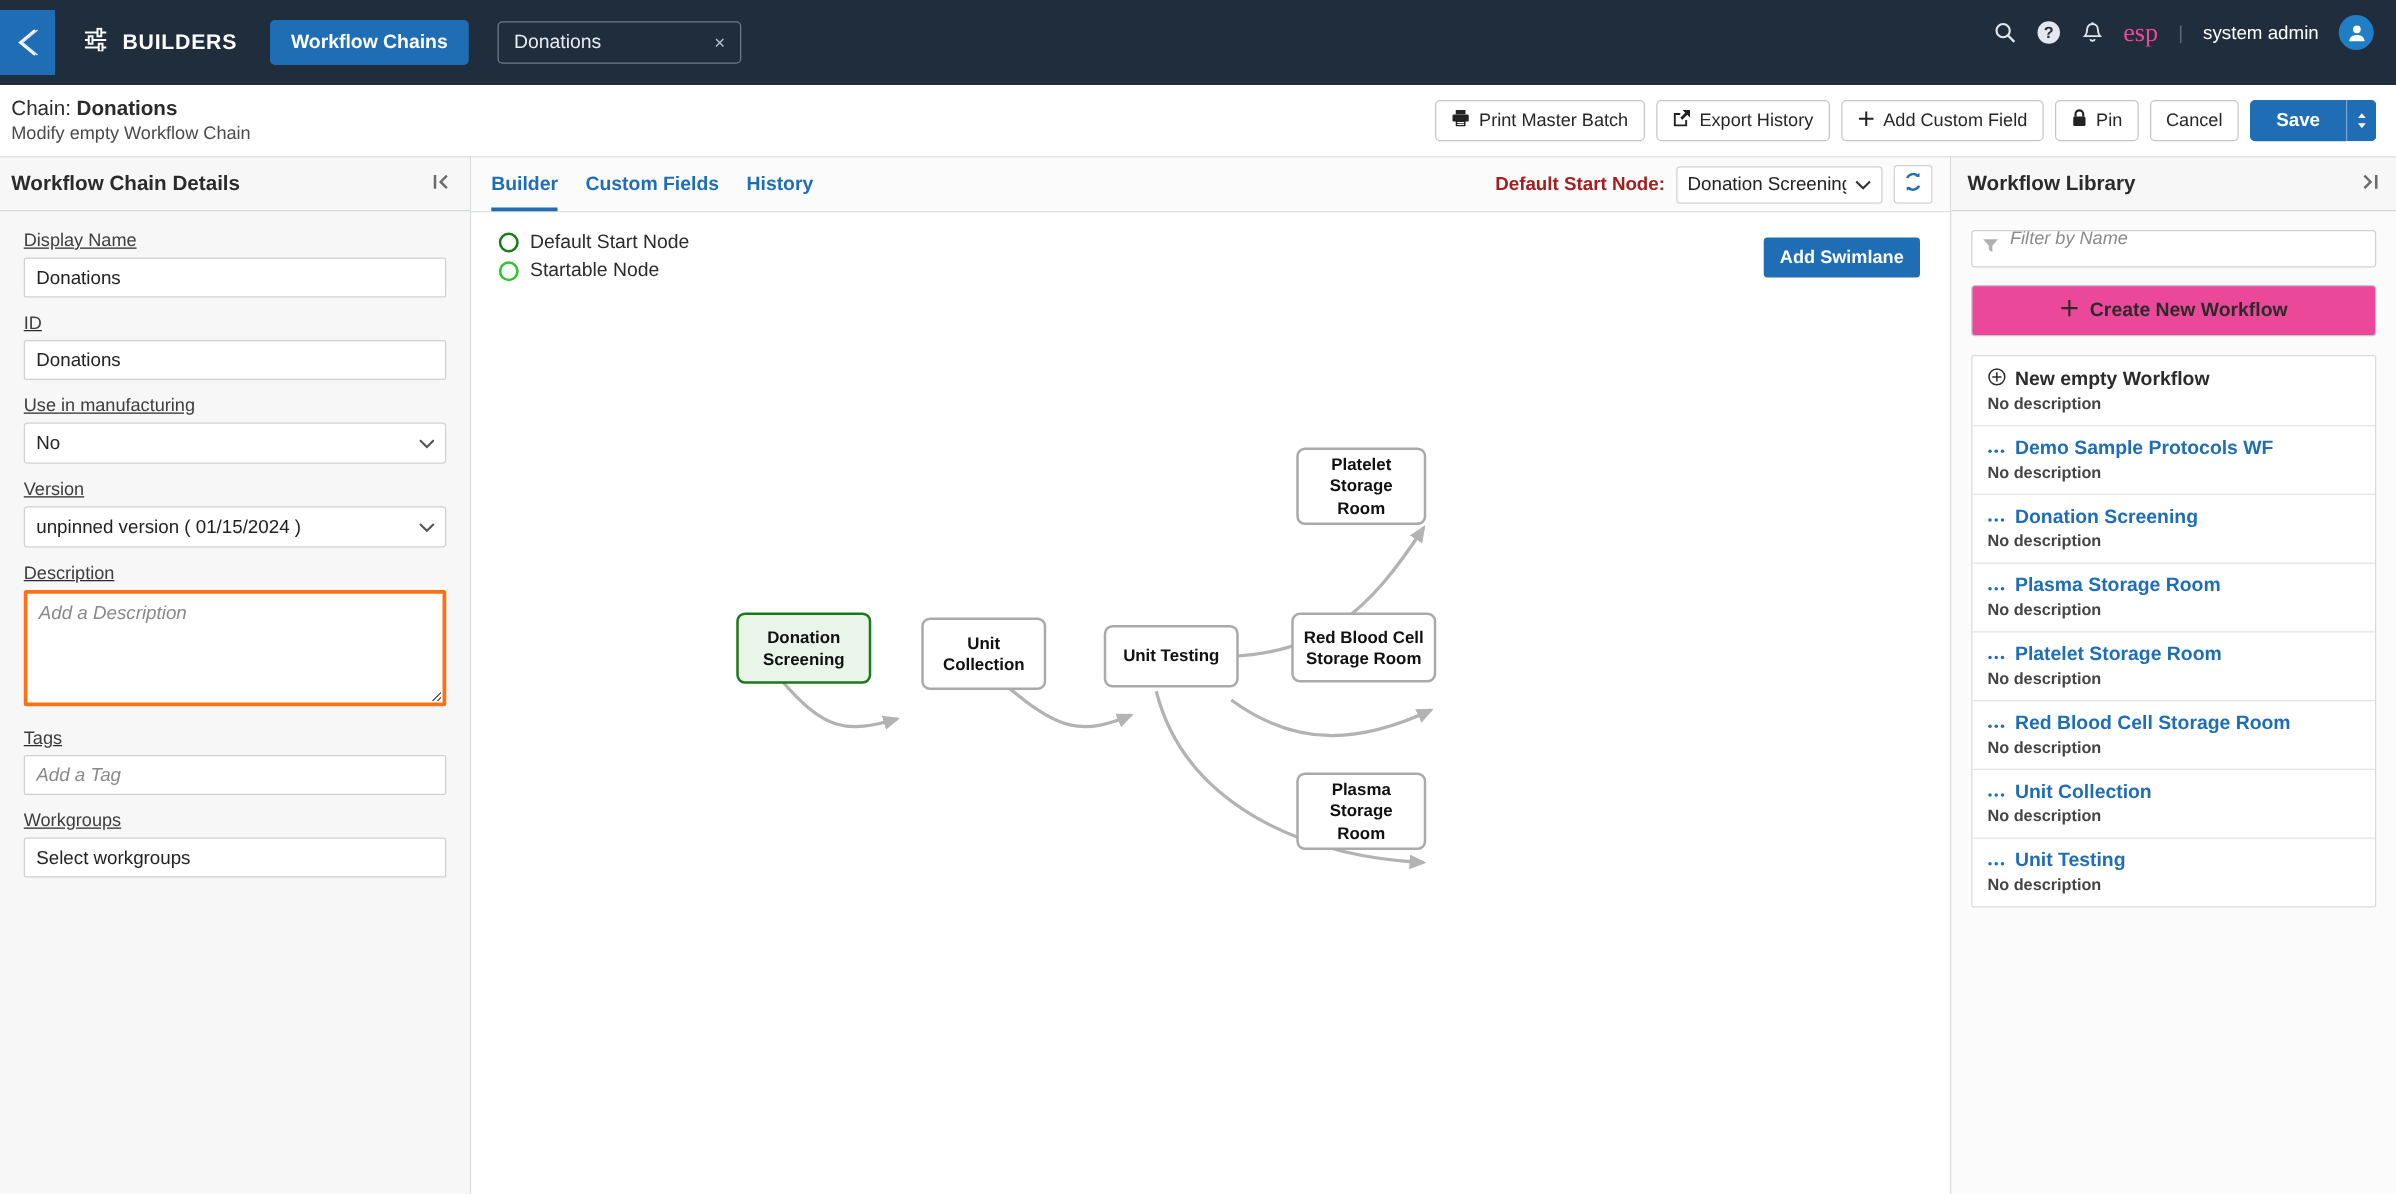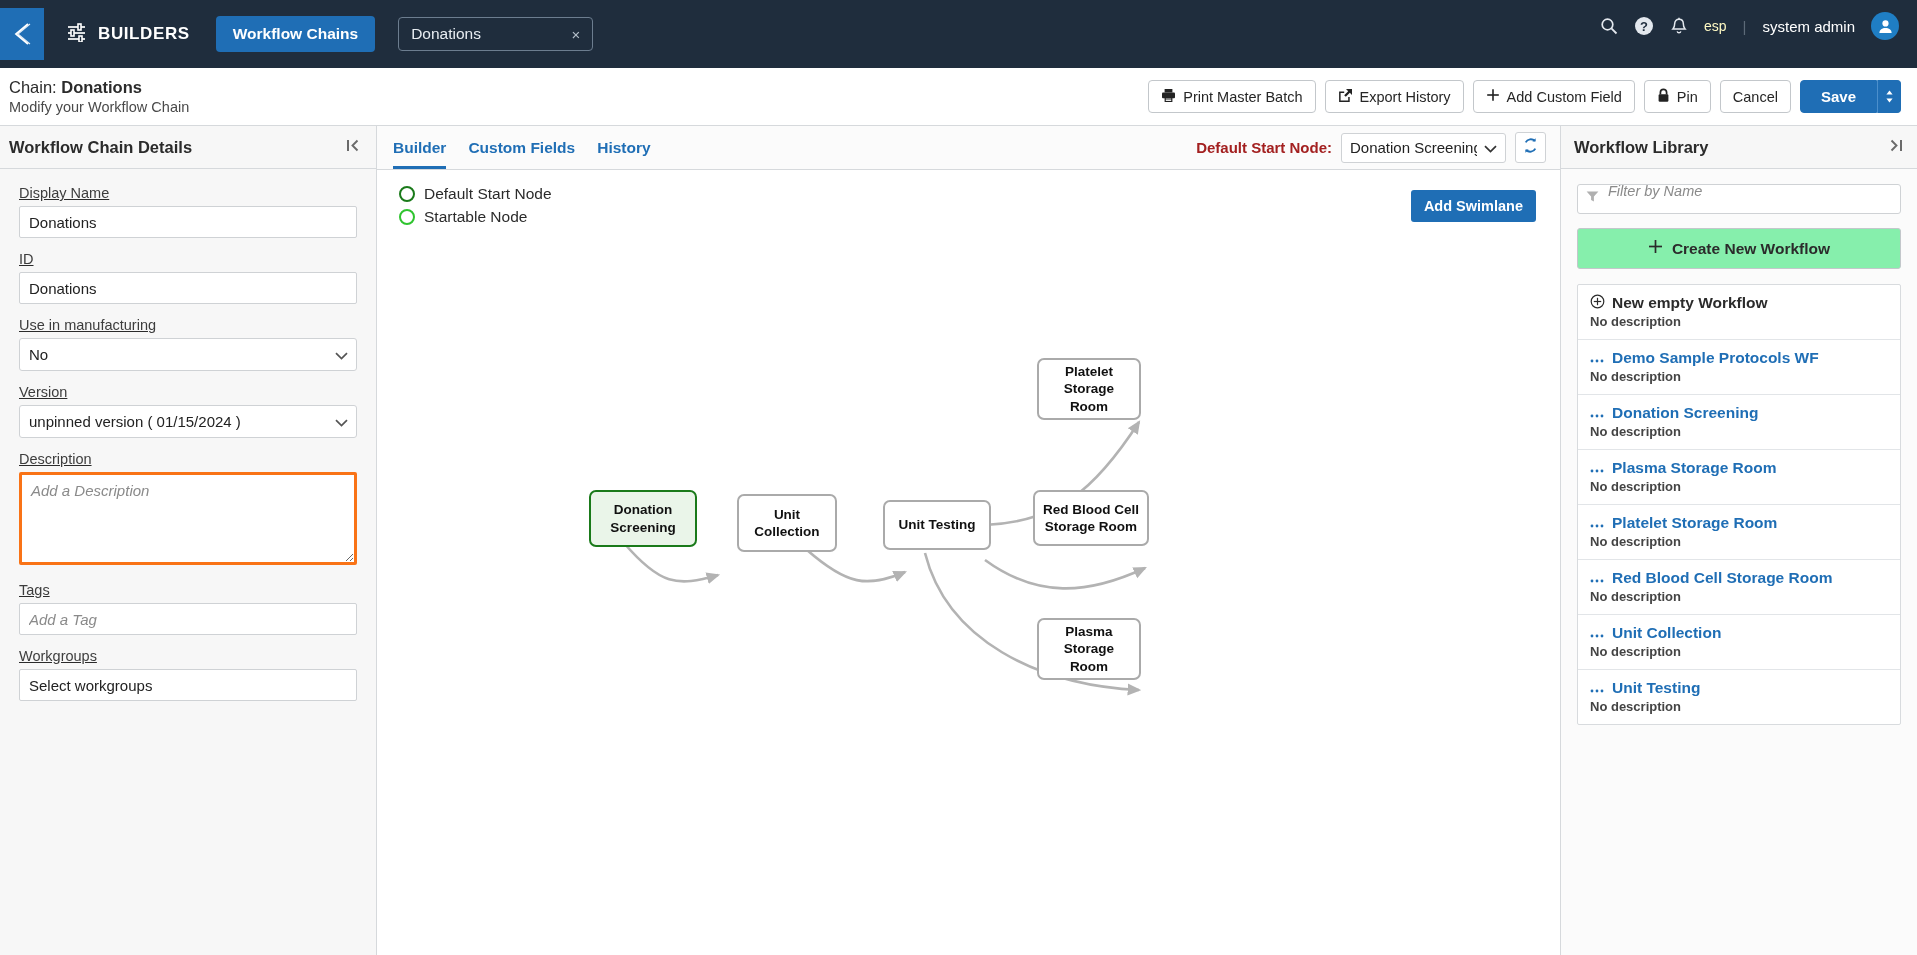--- a/index.html
+++ b/index.html
@@ -34,21 +34,21 @@
     display:flex; align-items:center; padding:0 12px; min-width:195px;
     justify-content:space-between; cursor:pointer;
   }
   .tab-chip .t { color:#e8edf2; font-size:15.5px; }
   .tab-chip .x { color:#b5c0cb; font-size:15px; margin-left:18px; cursor:pointer; }
   .topbar-right {
     position:absolute; right:18px; top:0; height:52px; display:flex;
     align-items:center; gap:16px;
   }
   .tb-icon { color:#e3e8ee; display:flex; align-items:center; cursor:pointer; }
-  .esp { color:#fef9c3; font-size:14px; }
+  .esp { color:#ec4899; font-size:21px;font-family:Liberation Serif, serif; }
   .divider-v { color:#5c6a78; font-size:15px; }
   .sysadmin { color:#ffffff; font-size:15px; }
   .avatar {
     width:28px; height:28px; border-radius:50%; background:#1f7ec4;
     display:flex; align-items:center; justify-content:center; cursor:pointer;
   }
 
   
   .subheader {
     height:58px; background:#ffffff; border-bottom:1px solid #d6d9dc;
@@ -172,21 +172,21 @@
   .rp-body { padding:13px 16px 0 16px; overflow:auto; flex:1; }
   .filter-wrap { position:relative; margin-bottom:14px; }
   .filter-input {
     width:100%; height:30px; border:1px solid #cfd2d5; border-radius:3px; background:#fff;
     font-size:14.5px; padding:0 9px 16px 30px; color:#4d7c0f;
     font-family:"Liberation Sans", sans-serif;
   }
   .filter-input::placeholder { color:#8a8a8a; font-style:italic; }
   .filter-ico { position:absolute; left:9px; top:50%; transform:translateY(-50%); color:#9a9a9a; font-size:12px; }
   .create-btn {
-    width:100%; height:41px; border:1px solid #c3c7cb; background:#86efac; border-radius:3px;
+    width:100%; height:41px; border:1px solid #c3c7cb; background:#ec4899; border-radius:3px;
     display:flex; align-items:center; justify-content:center; gap:9px;
     font-size:15.5px; font-weight:bold; color:#2b2b2b; cursor:pointer; margin-bottom:15px;
   }
   .wf-list { border:1px solid #d8dbde; border-radius:2px; background:#fff; }
   .wf-item { padding:9px 12px 10px 12px; border-bottom:1px solid #e2e5e8; cursor:pointer; }
   .wf-item:last-child { border-bottom:none; }
   .wf-title { font-size:15.5px; font-weight:bold; color:#1f6eb5; display:flex; align-items:center; gap:7px; }
   .wf-title.dark { color:#2b2b2b; }
   .dots { color:#1f6eb5; font-size:15px; letter-spacing:.5px; line-height:1; }
   .plus-circ { font-size:15px; color:#2b2b2b; }
@@ -256,21 +256,21 @@
         </svg>
     </span>
   </div>
 </div>
 
 <div class="subheader">
   <div class="chain-title">
     <div class="l1">
       <span>Chain: </span><b>Donations</b>
     </div>
-    <div class="l2">Modify your Workflow Chain</div>
+    <div class="l2">Modify empty Workflow Chain</div>
   </div>
 
   <div class="action-bar">
     <div class="btn">
       <span>
         <svg width="15" height="15" viewBox="0 0 15 15">
             <rect x="3.6" y="1" width="7.8" height="3.5" fill="#222"></rect>
             <rect x="1" y="4.6" width="13" height="5.6" rx="1" fill="#222"></rect>
             <rect x="3.6" y="9.6" width="7.8" height="4.4" fill="#222"></rect>
             <rect x="4.8" y="10.6" width="5.4" height="0.9" fill="#fff"></rect>

